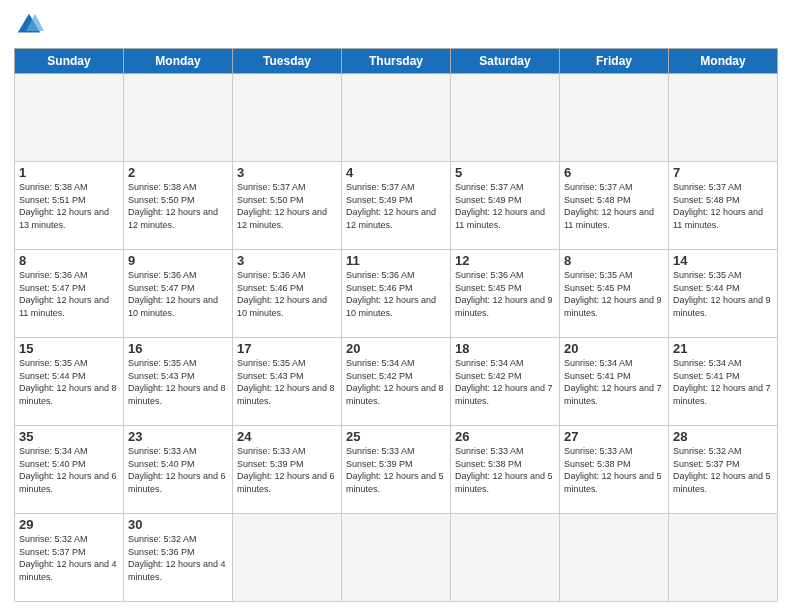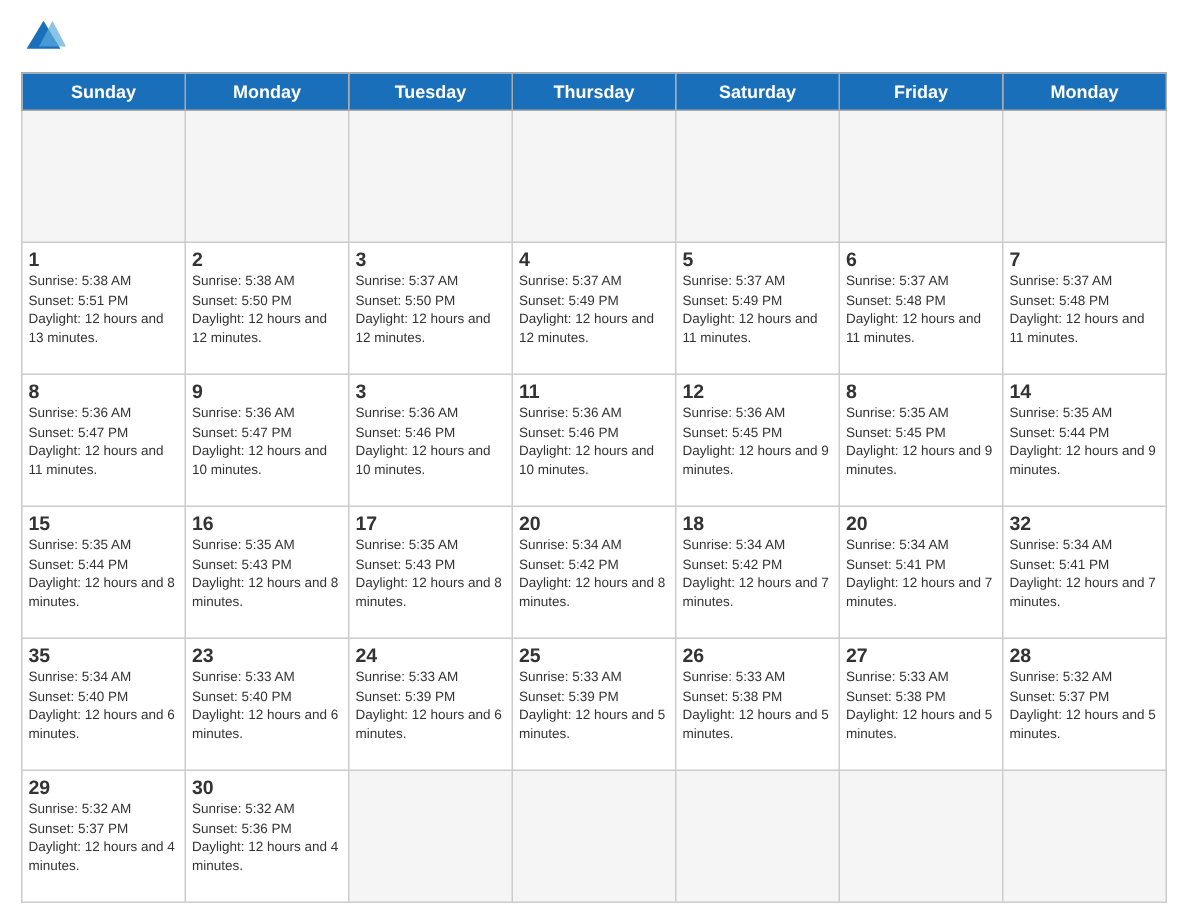--- a/index.html
+++ b/index.html
@@ -223,21 +223,21 @@
           </td>
           <td>
             <span class="day-num">18</span>
 <div class="day-info">Sunrise: 5:34 AM<br>Sunset: 5:42 PM<br>Daylight: 12 hours and 7 minutes.</div>
           </td>
           <td>
             <span class="day-num">20</span>
 <div class="day-info">Sunrise: 5:34 AM<br>Sunset: 5:41 PM<br>Daylight: 12 hours and 7 minutes.</div>
           </td>
           <td>
-            <span class="day-num">32</span>
+            <span class="day-num">21</span>
 <div class="day-info">Sunrise: 5:34 AM<br>Sunset: 5:41 PM<br>Daylight: 12 hours and 7 minutes.</div>
           </td>
         </tr>
         <tr>
           <td>
             <span class="day-num">35</span>
 <div class="day-info">Sunrise: 5:34 AM<br>Sunset: 5:40 PM<br>Daylight: 12 hours and 6 minutes.</div>
           </td>
           <td>
             <span class="day-num">23</span>

